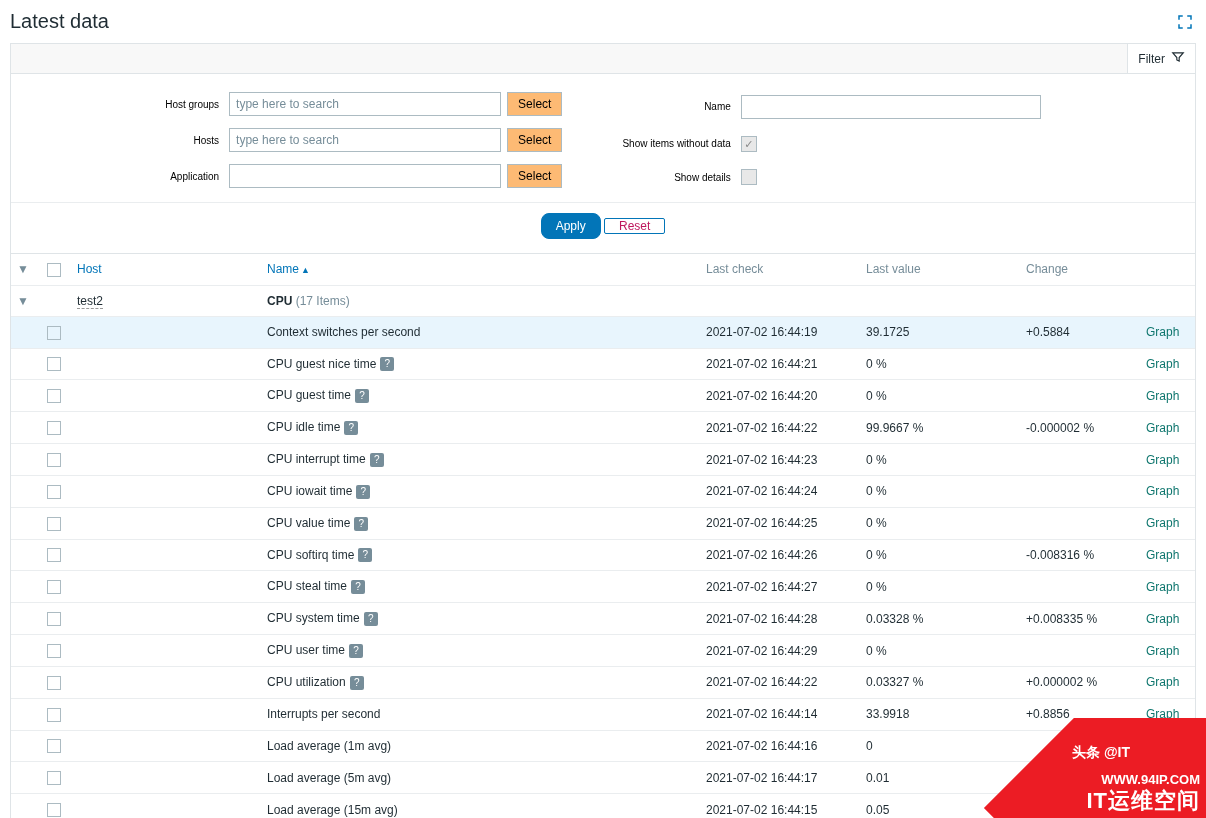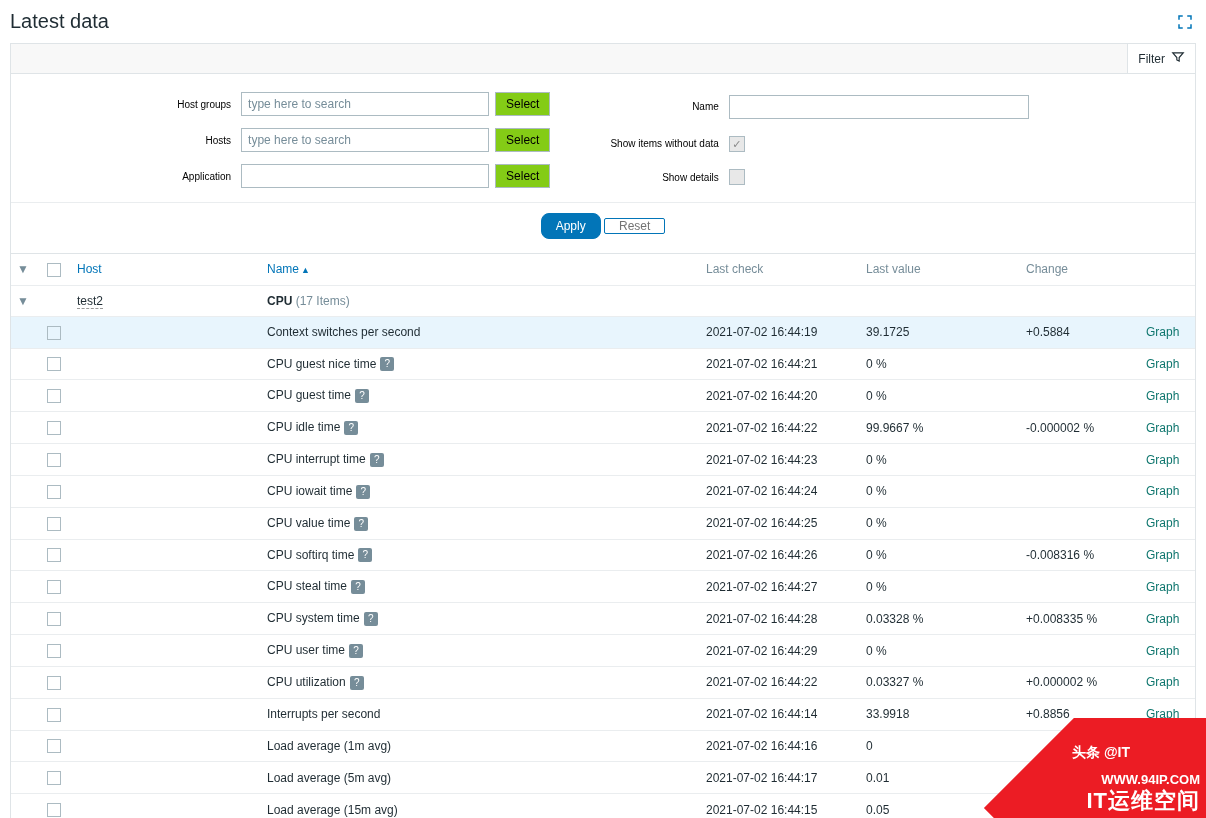--- a/index.html
+++ b/index.html
@@ -9,30 +9,30 @@
 .page-title { font-size: 20px; font-weight: normal; color: #1f2c33; }
 .expand-icon { width: 22px; height: 22px; display:flex; align-items:center; justify-content:center; cursor:pointer; }
 .expand-icon svg { fill:#0275b8; }
 .panel { border: 1px solid #dfe4e7; background: #fff; }
 .filter-tab { display:flex; justify-content:flex-end; border-bottom:1px solid #dfe4e7; background:#f8f8f8; }
 .filter-tab-inner { border-left:1px solid #dfe4e7; padding:6px 10px; display:flex; align-items:center; gap:6px; cursor:pointer; background:#fff; }
 .filter-form { display:flex; justify-content:center; gap:60px; padding:18px 0 14px; border-bottom:1px solid #eaedef; }
 .form-col { display:grid; grid-template-columns: auto auto; column-gap:10px; row-gap:12px; align-items:center; }
 .form-col label { text-align:right; color:#000000; font-size:10px; }
 .multiselect, .text-input { height:24px; border:1px solid #acbbc2; background:#fff; font-size:12px; padding:0 6px; }
-.multiselect { width:248px; }
+.multiselect { width:272px; }
 .text-input { width:300px; }
 .multiselect::placeholder { color:#768d99; }
-.select-btn { height:24px; border:1px solid #acbbc2; background:#84cc16; padding:0 10px; font-size:12px; cursor:pointer; }
+.select-btn { height:24px; border:1px solid #acbbc2; background:#fdba74; padding:0 10px; font-size:12px; cursor:pointer; }
 .input-group { display:flex; gap:6px; }
 .chk { width:16px; height:16px; border:1px solid #acbbc2; background:#e8e8e8; }
 .chk.checked::after { content:"✓"; display:block; color:#888; font-size:11px; text-align:center; line-height:14px; }
 .btn-row { text-align:center; padding:10px 0 14px; border-bottom:1px solid #dfe4e7; }
 .btn-primary { background:#0275b8; color:#fff; border:1px solid #0275b8; border-radius:8px; padding:5px 14px; font-size:12px; cursor:pointer; }
-.btn-alt { background:#fff; color:#737373; border:1px solid #0275b8; border-radius:2px; padding:0 14px; font-size:12px; cursor:pointer; }
+.btn-alt { background:#fff; color:#be185d; border:1px solid #0275b8; border-radius:2px; padding:0 14px; font-size:12px; cursor:pointer; }
 table { width:100%; border-collapse:collapse; table-layout:fixed; }
 th, td { text-align:left; padding:8px 6px; font-weight:normal; font-size:12px; border-bottom:1px solid #eaedef; }
 th { color:#768d99; }
 th a { color:#0275b8; text-decoration:none; }
 .col-expand { width:30px; text-align:center; }
 .col-check { width:30px; text-align:center; }
 .col-host { width:190px; }
 .col-name { }
 .col-lastcheck { width:160px; }
 .col-lastvalue { width:160px; }

